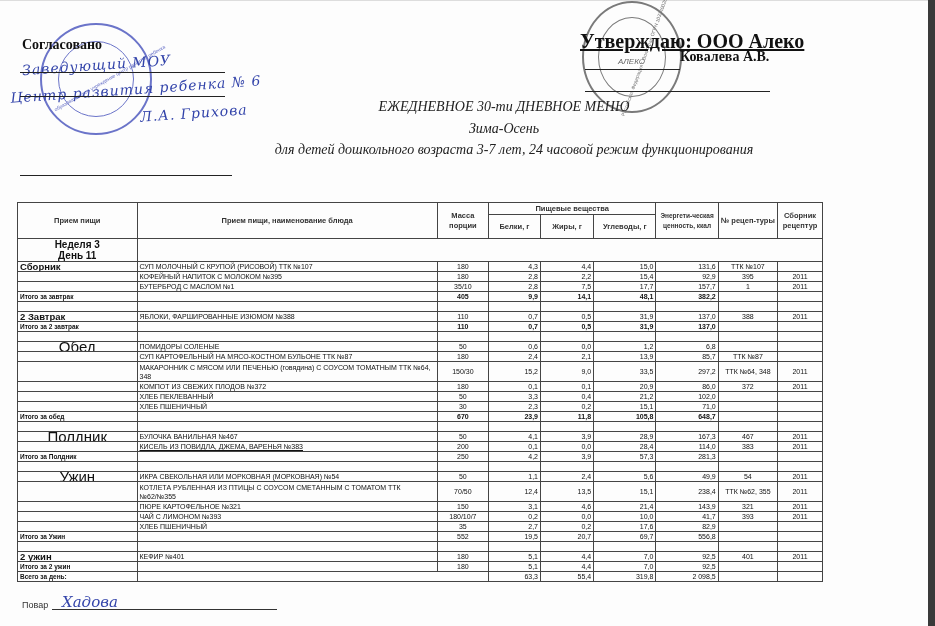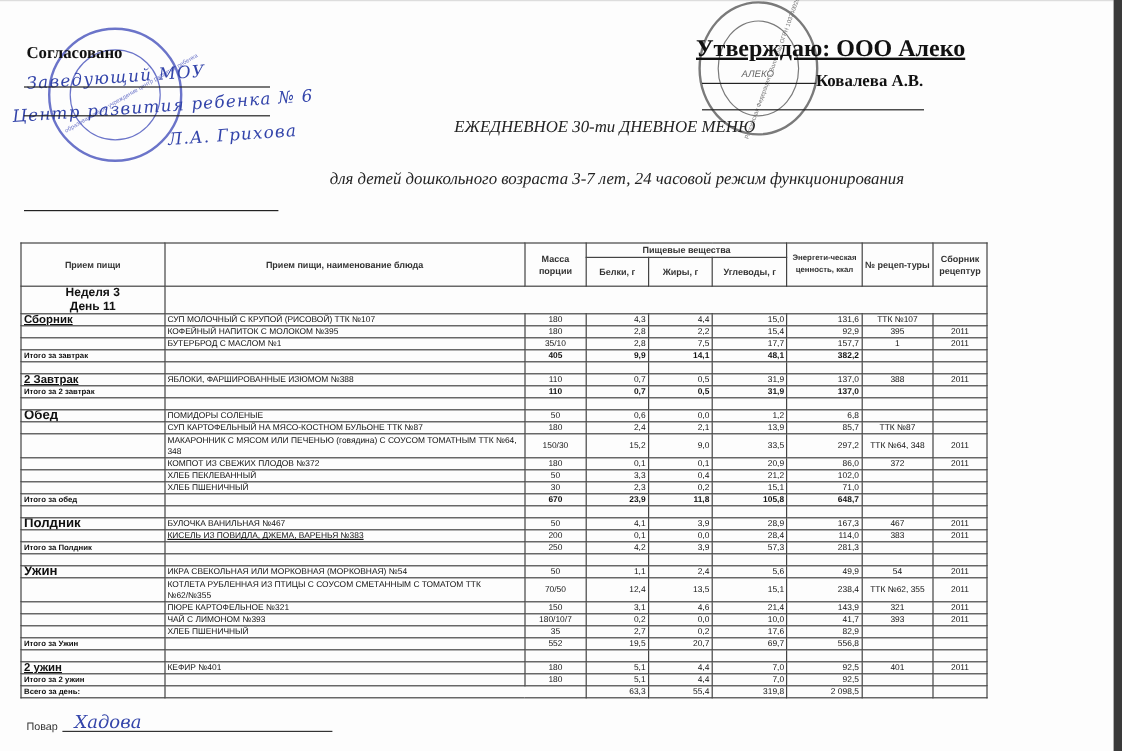--- a/index.html
+++ b/index.html
@@ -5,40 +5,40 @@
   * { box-sizing: border-box; margin: 0; padding: 0; }
   html, body { width: 935px; height: 626px; overflow: hidden; background: #ffffff; }
   body { position: relative; font-family: "Liberation Sans", sans-serif; color: #111; }
   .page { position: absolute; left: 0; top: 0; width: 928px; height: 626px; background: #fdfdfd; border-top: 1px solid #ddd; }
   .rightedge { position: absolute; right: 0; top: 0; width: 7px; height: 626px; background: #3a3a3a; }
 
   .approve-left { position: absolute; left: 22px; top: 36px; font-family: "Liberation Serif", serif; font-weight: bold; font-size: 14px; }
   .sig-line { position: absolute; height: 1px; background: #222; }
   .handwrite { position: absolute; font-family: "DejaVu Serif", serif; font-style: italic; color: #3344aa; font-size: 14px; letter-spacing: 1px; transform: rotate(-4deg); }
   .approve-right { position: absolute; left: 580px; top: 29px; font-family: "Liberation Serif", serif; font-weight: bold; font-size: 20px; text-decoration: underline; }
-  .approve-right-name { position: absolute; left: 680px; top: 60px; font-family: "Liberation Serif", serif; font-weight: bold; font-size: 14px; }
+  .approve-right-name { position: absolute; left: 680px; top: 48px; font-family: "Liberation Serif", serif; font-weight: bold; font-size: 14px; }
 
   .stamp { position: absolute; border-radius: 50%; border: 2px solid; }
   .stamp-inner { position: absolute; border-radius: 50%; border: 1px solid; }
   .stamp-blue { border-color: #6b74c9; }
   .stamp-gray { border-color: #7a7a7a; }
   .stamp-text { position: absolute; font-size: 6px; color: #6b74c9; white-space: nowrap; }
 
   .title { position: absolute; left: 0; width: 928px; text-align: center; font-family: "Liberation Serif", serif; font-style: italic; color: #222; }
   .t1 { top: 98px; font-size: 14px; padding-left: 80px; }
   .t2 { top: 120px; font-size: 14px; padding-left: 80px; }
   .t3 { top: 141px; font-size: 14px; padding-left: 100px; }
 
   table.menu { position: absolute; left: 17px; top: 201px; width: 806px; border-collapse: collapse; font-size: 7px; table-layout: fixed; }
   table.menu td, table.menu th { border: 1px solid #444; padding: 0 2px; height: 10px; line-height: 9px; overflow: hidden; white-space: nowrap; }
   table.menu th { font-weight: bold; font-size: 7.5px; text-align: center; white-space: normal; line-height: 10px; color: #333; }
   .num { text-align: right; }
   .ctr { text-align: center; }
   .meal { font-size: 9.5px; font-weight: bold; text-decoration: underline; }
-  .meal-plain { font-size: 11px; font-weight: bold; }
+  .meal-plain { font-size: 15px; font-weight: normal; text-align: center; }
   .bold { font-weight: bold; }
   .wrap { white-space: normal !important; }
   .week { text-align: center; font-weight: bold; font-size: 10px; line-height: 11px !important; }
   .spacer td { height: 8px; }
 
   .cook { position: absolute; left: 22px; top: 599px; font-size: 9px; color: #333; }
   .cook-line { position: absolute; left: 52px; top: 608px; width: 225px; height: 1px; background: #333; }
   .cook-sign { position: absolute; left: 62px; top: 592px; font-family: "DejaVu Serif", serif; font-style: italic; font-size: 15px; color: #3344aa; }
 </style>
 </head>
@@ -64,20 +64,21 @@
   <div class="sig-line" style="left:20px;top:95px;width:205px;"></div>
   <div class="handwrite" style="left:140px;top:104px;">Л.А. Грихова</div>
   <div class="sig-line" style="left:20px;top:174px;width:212px;"></div>
 
   <div class="approve-right">Утверждаю: ООО Алеко</div>
   <div class="sig-line" style="left:585px;top:68px;width:95px;"></div>
   <div class="approve-right-name">Ковалева А.В.</div>
   <div class="sig-line" style="left:585px;top:90px;width:185px;"></div>
 
   <div class="title t1">ЕЖЕДНЕВНОЕ 30-ти ДНЕВНОЕ МЕНЮ</div>
+  <div class="title t2">Зима-Осень</div>
   <div class="title t3">для детей дошкольного возраста 3-7 лет, 24 часовой режим функционирования</div>
 
   <table class="menu">
     <colgroup>
       <col style="width:117px">
         <col style="width:294px">
         <col style="width:50px">
       <col style="width:51px">
         <col style="width:52px">
         <col style="width:61px">

